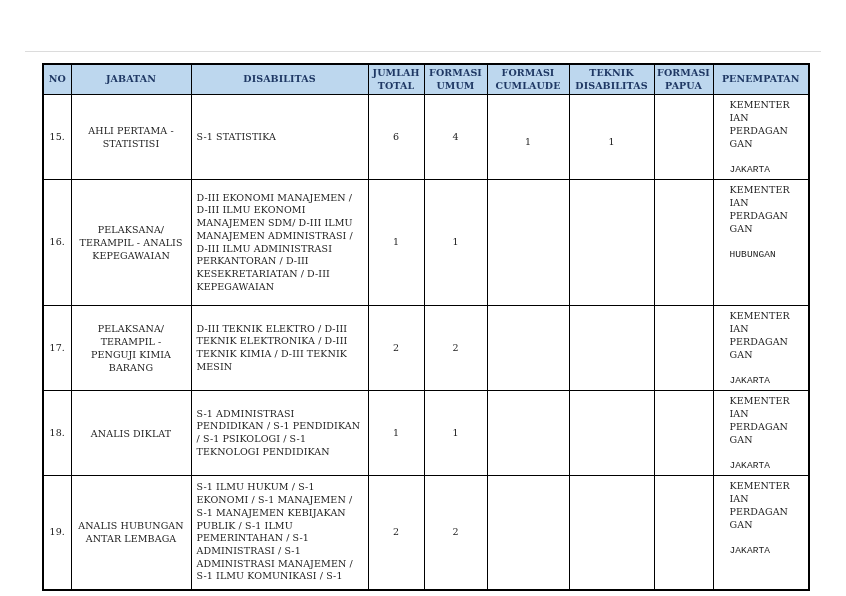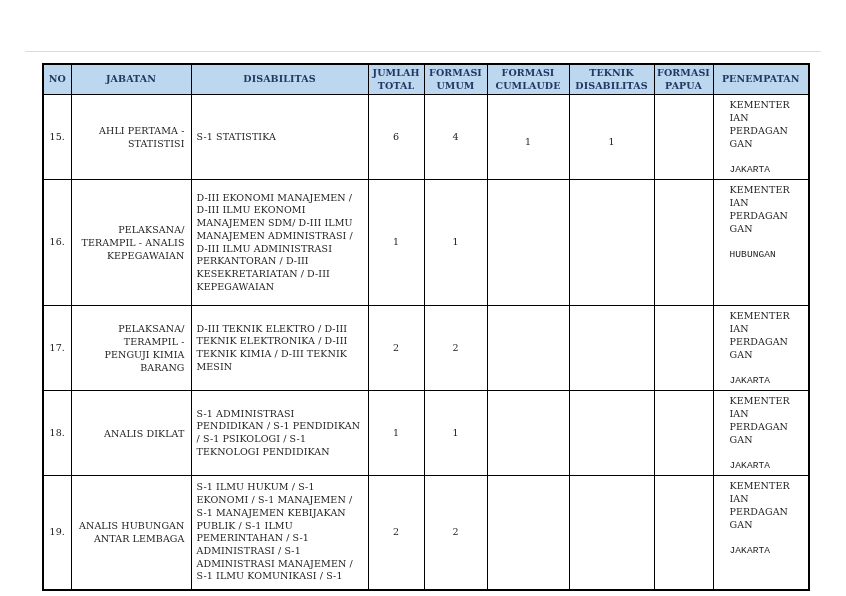--- a/index.html
+++ b/index.html
@@ -41,21 +41,21 @@
     vertical-align: middle;
     line-height: 12.5px;
     padding: 2px 2px;
   }
   td.c-no {
     text-align: center;
     vertical-align: middle;
     line-height: 12.5px;
   }
   td.c-jabatan {
-    text-align: right;
+    text-align: center;
     vertical-align: middle;
     padding: 2px 6px;
     line-height: 13px;
   }
   td.c-pendidikan {
     text-align: left;
     vertical-align: middle;
     padding: 2px 5px;
     line-height: 12.7px;
     margin-top: 48px;

